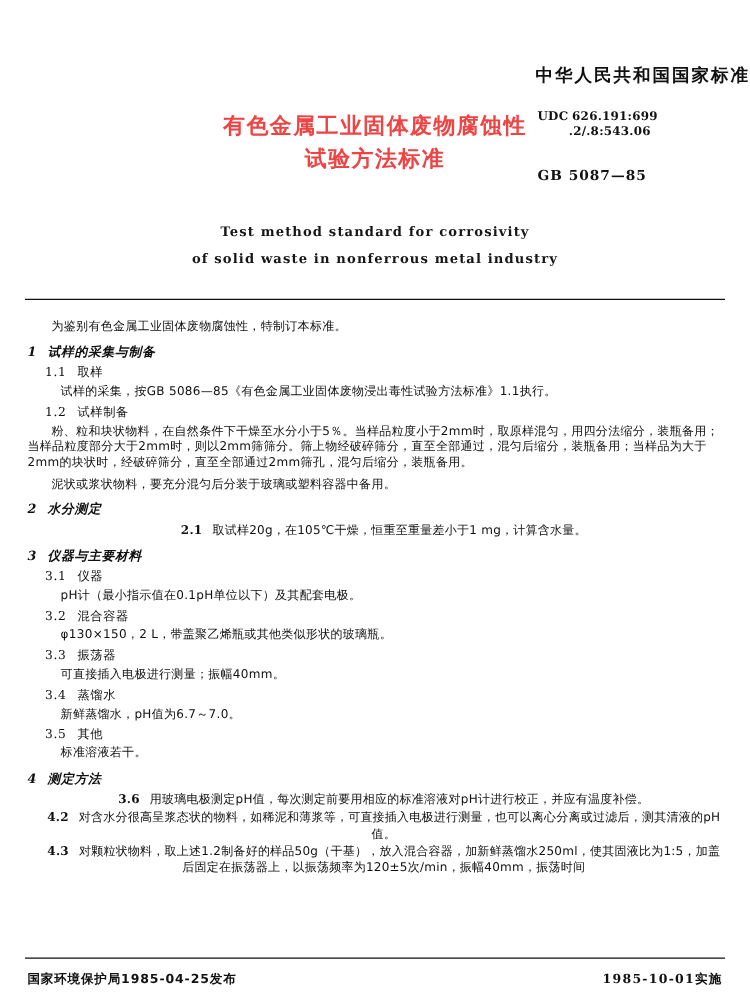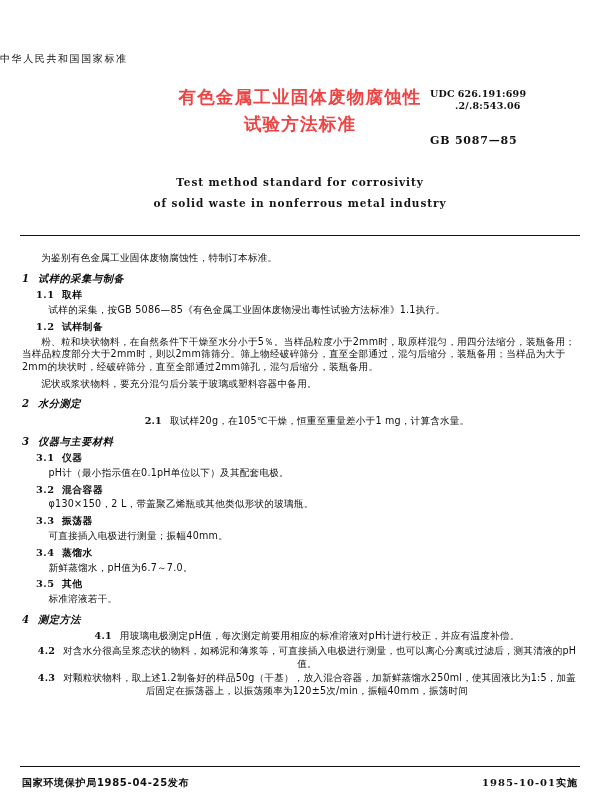--- a/index.html
+++ b/index.html
@@ -23,23 +23,23 @@
     box-sizing: border-box;
     padding: 0;
   }
 
   
   .masthead {
     position: relative;
     padding-top: 52px;
   }
   .nation-line {
-    text-align: left;
-    font-size: 10px;
-    font-weight: normal;
+    text-align: right;
+    font-size: 14px;
+    font-weight: bold;
     letter-spacing: 1.6px;
     color: #111;
   }
   .title-block {
     margin-top: 18px;
     text-align: center;
   }
   .title-cn {
     font-size: 17.5px;
     font-weight: bold;
@@ -111,21 +111,21 @@
   }
   .sec-h1 .num {
     display: inline-block;
     width: 16px;
     font-family: "DejaVu Serif", "Liberation Serif", serif;
   }
   .sec-h2 {
     margin: 4px 0 2px 0;
     padding-left: 14px;
     font-size: 9.8px;
-    font-weight: bold;
+    font-weight: normal;
     letter-spacing: 0.5px;
   }
   .sec-h2 .num {
     display: inline-block;
     min-width: 26px;
     font-family: "DejaVu Serif", "Liberation Serif", serif;
   }
   .sub-body {
     padding-left: 14px;
     margin: 0 0 3px 0;
@@ -249,21 +249,21 @@
 
     <div class="sec-h2">
       <span class="num">3.5</span><span>其他</span>
     </div>
     <p class="sub-body">标准溶液若干。</p>
 
     <div class="sec-h1">
       <span class="num">4</span><span>测定方法</span>
     </div>
     <p class="num-item">
-      <span class="num">4.1</span><span>用玻璃电极测定pH值，每次测定前要用相应的标准溶液对pH计进行校正，并应有温度补偿。</span>
+      <span class="num">3.6</span><span>用玻璃电极测定pH值，每次测定前要用相应的标准溶液对pH计进行校正，并应有温度补偿。</span>
     </p>
     <p class="num-item">
       <span class="num">4.2</span><span>对含水分很高呈浆态状的物料，如稀泥和薄浆等，可直接插入电极进行测量，也可以离心分离或过滤后，测其清液的pH值。</span>
     </p>
     <p class="num-item">
       <span class="num">4.3</span><span>对颗粒状物料，取上述1.2制备好的样品50g（干基），放入混合容器，加新鲜蒸馏水250ml，使其固液比为1:5，加盖后固定在振荡器上，以振荡频率为120±5次/min，振幅40mm，振荡时间</span>
     </p>
 
   </div>
 

